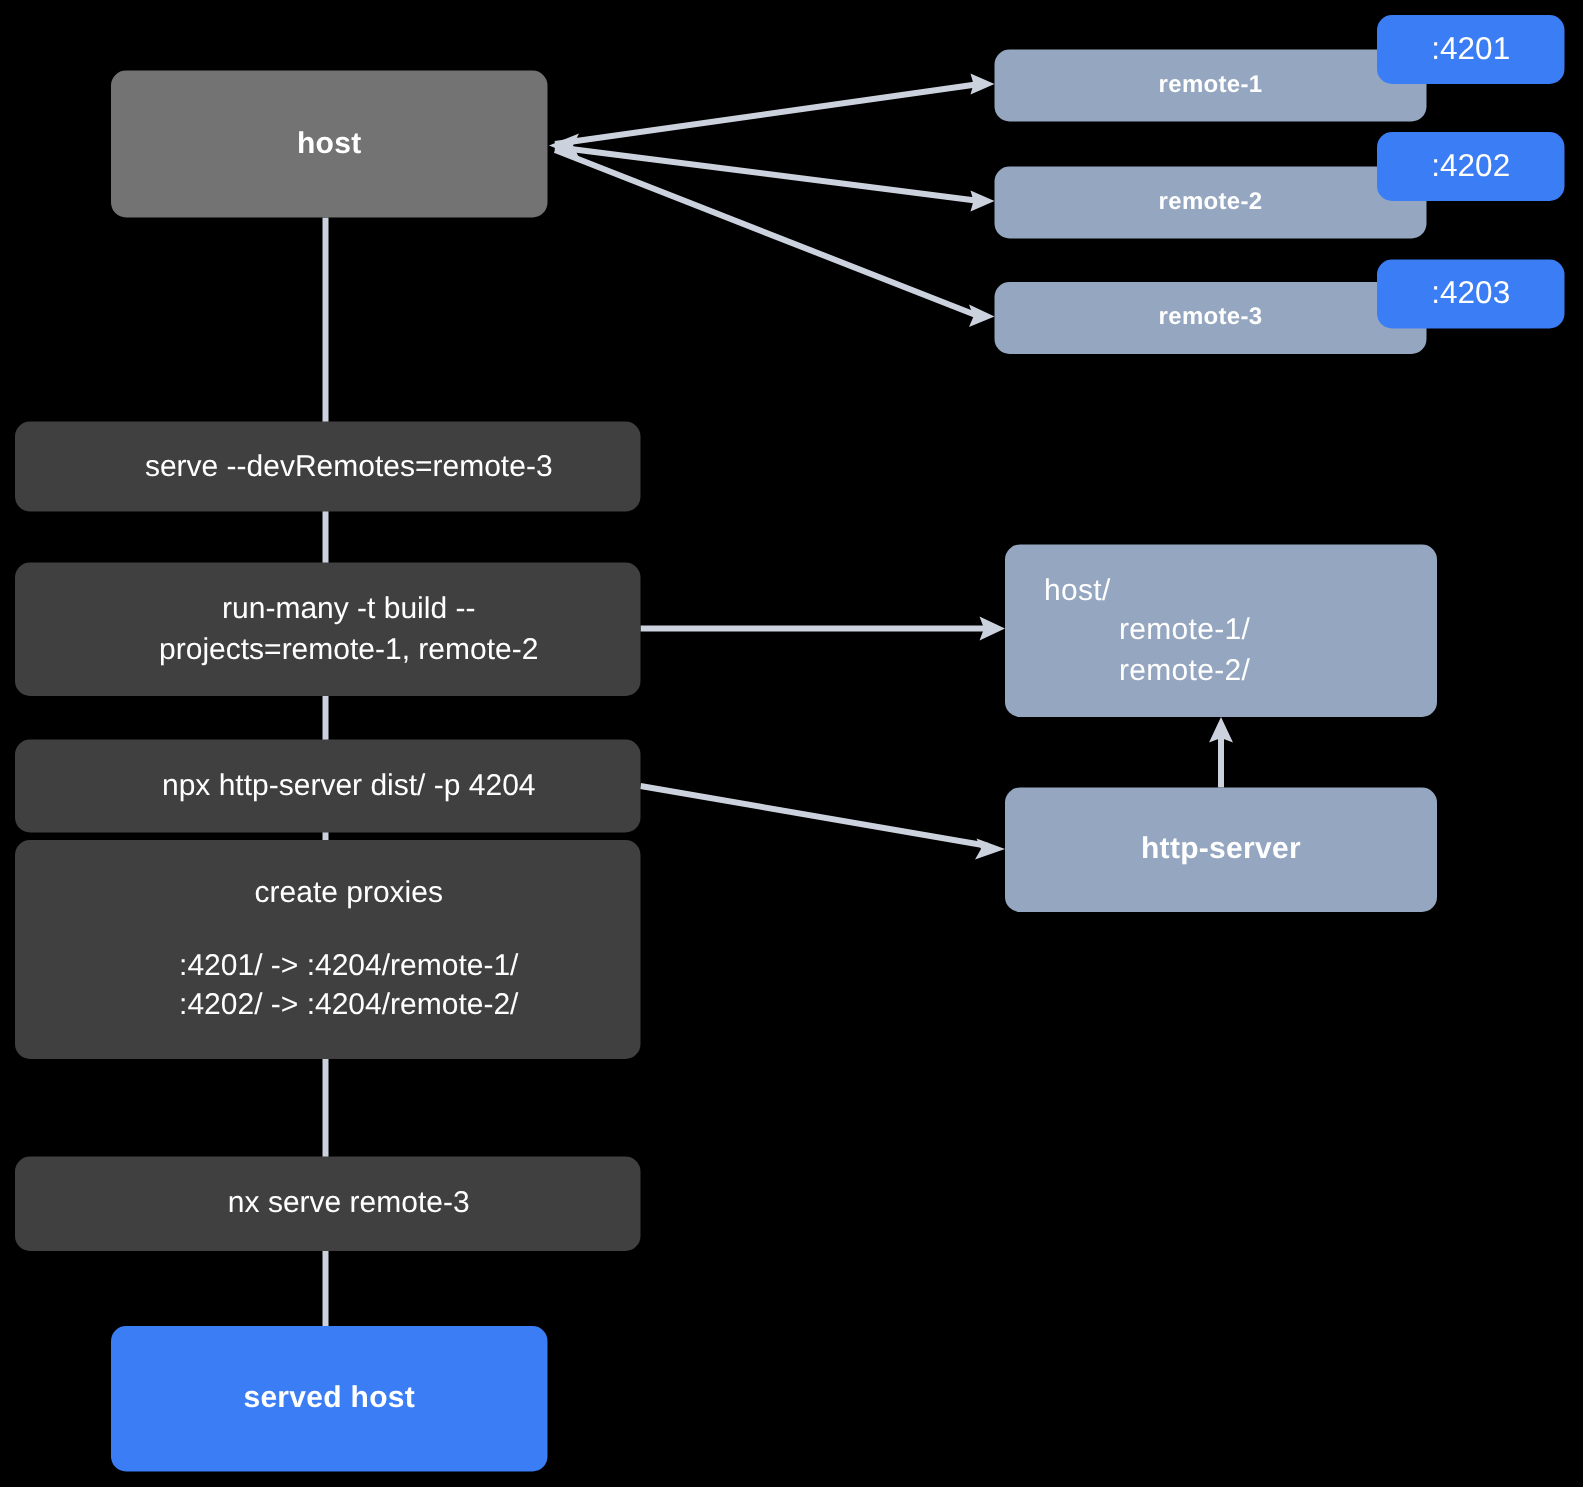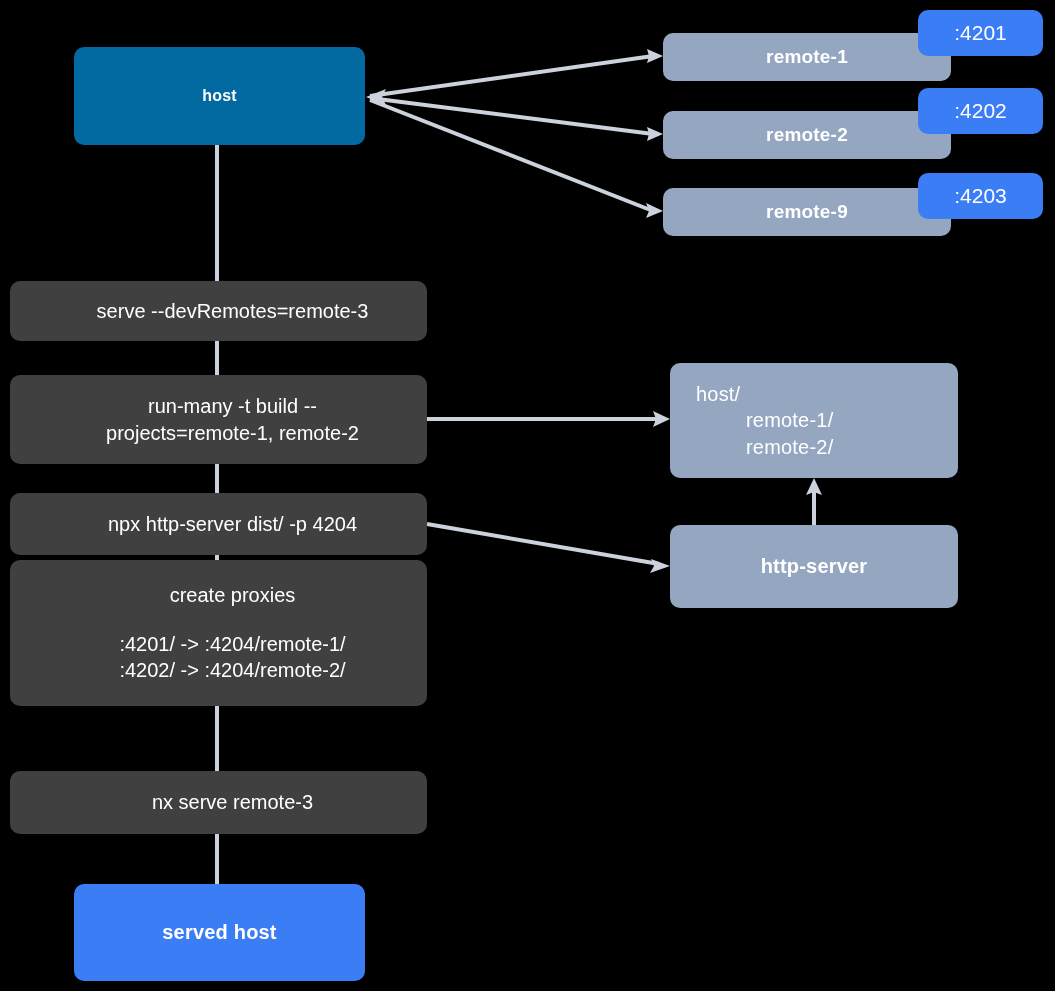--- a/index.html
+++ b/index.html
@@ -23,41 +23,41 @@
     display: flex;
     flex-direction: column;
     align-items: center;
     justify-content: center;
     text-align: center;
     color: #ffffff;
     line-height: 1.32;
     z-index: 3;
   }
   .node-host {
-    background: #0369a1;
+    background: #737373;
     font-weight: bold;
-    font-size: 16px;
+    font-size: 20px;
     letter-spacing: 0.2px;
   }
   .node-served {
     background: #3b7df5;
     font-weight: bold;
     font-size: 20px;
     letter-spacing: 0.2px;
   }
   .node-cmd {
     background: #404040;
     font-weight: normal;
     font-size: 20px;
     padding-left: 28px;
   }
   .node-remote {
     background: #94a6c0;
     font-weight: bold;
-    font-size: 19px;
+    font-size: 16px;
     letter-spacing: 0.2px;
     z-index: 2;
   }
   .node-gray {
     background: #94a6c0;
     font-weight: bold;
     font-size: 20px;
     letter-spacing: 0.2px;
   }
   .badge {
@@ -138,21 +138,21 @@
   </div>
 
   <div class="node node-remote" style="left:663px; top:111px; width:288px; height:48px;">
     <span>remote-2</span>
   </div>
   <div class="badge" style="left:918px; top:88px; width:125px; height:46px;">
     <span>:4202</span>
   </div>
 
   <div class="node node-remote" style="left:663px; top:188px; width:288px; height:48px;">
-    <span>remote-9</span>
+    <span>remote-3</span>
   </div>
   <div class="badge" style="left:918px; top:173px; width:125px; height:46px;text-align:center;">
     <span>:4203</span>
   </div>
 
   <div class="node node-cmd" style="left:10px; top:281px; width:417px; height:60px;">
     <span class="cmd-line">serve --devRemotes=remote-3</span>
   </div>
 
   <div class="node node-cmd" style="left:10px; top:375px; width:417px; height:89px;">

